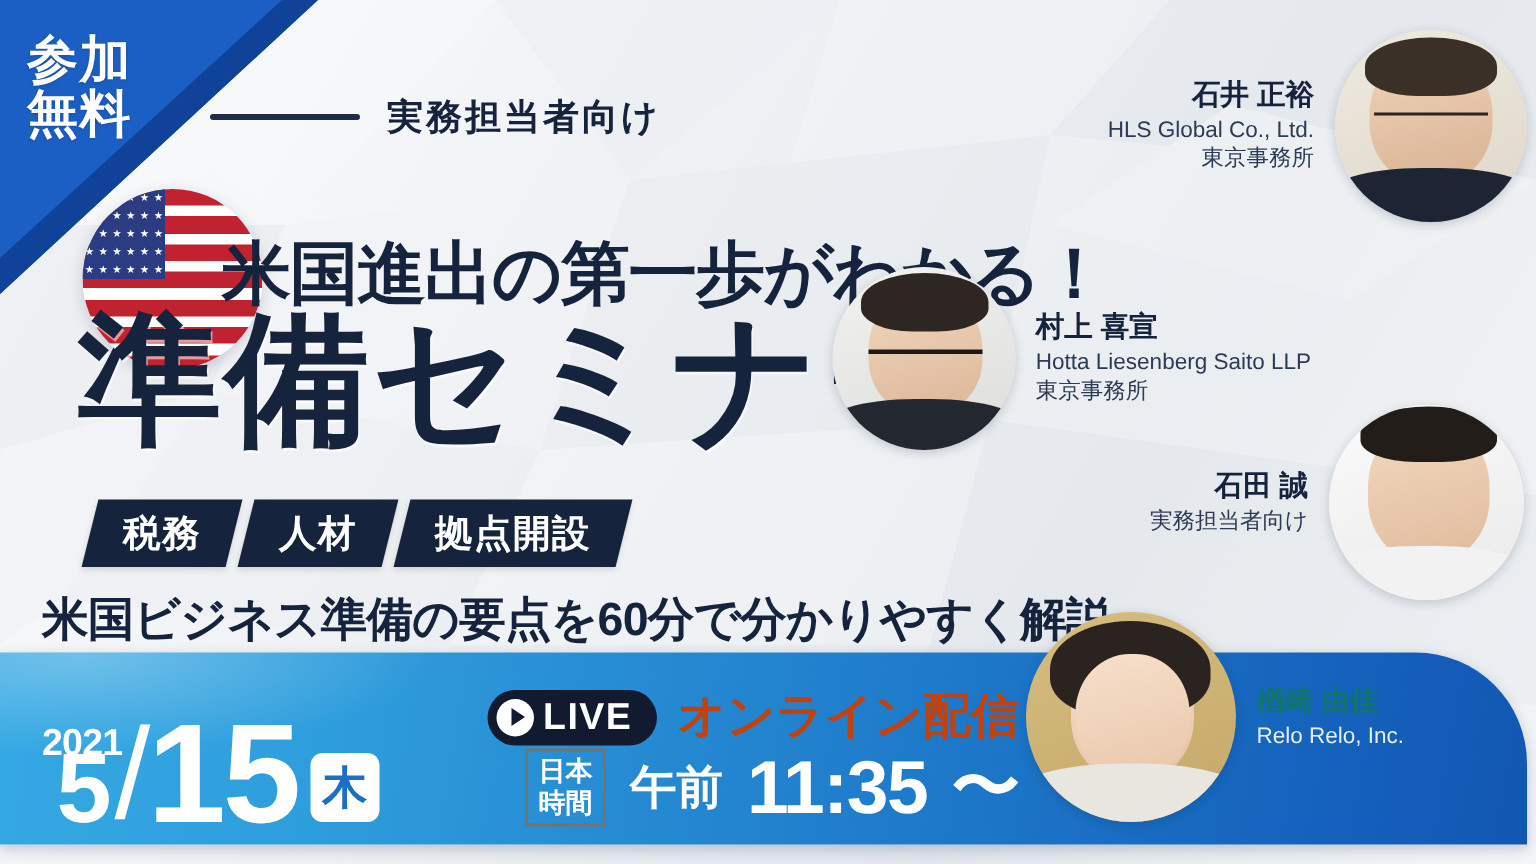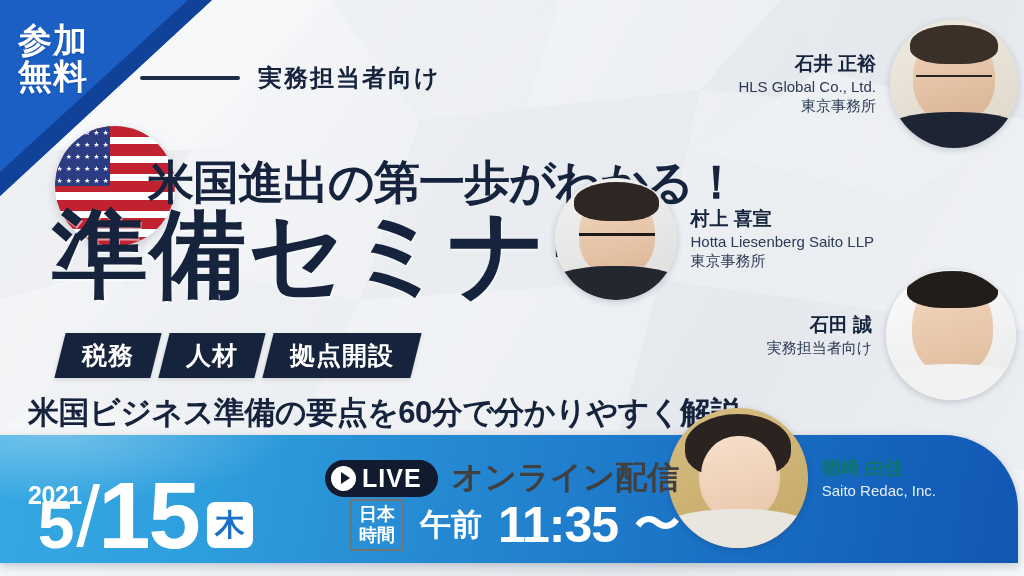--- a/index.html
+++ b/index.html
@@ -151,21 +151,21 @@
     width:25px;height:25px;border-radius:50%;background:#ffffff;
     display:flex;align-items:center;justify-content:center;
   }
   .live-play i{
     width:0;height:0;margin-left:3px;
     border-left:9px solid #111a2e;
     border-top:6px solid transparent;
     border-bottom:6px solid transparent;
   }
   .live-text{color:#ffffff;font-size:25px;font-weight:bold;letter-spacing:1px;}
-  .online-text{color:#404040;font-size:32px;font-weight:bold;letter-spacing:0;}
+  .online-text{color:#c2410c;font-size:32px;font-weight:bold;letter-spacing:0;}
 
   .time-row{
     position:absolute;left:350px;bottom:20px;z-index:9;
     display:flex;align-items:center;gap:16px;
   }
   .jst-box{
     border:2px solid #737373;border-radius:2px;
     padding:3px 7px;
     color:#ffffff;font-size:18px;font-weight:bold;line-height:1.15;
     text-align:center;
@@ -405,17 +405,17 @@
       <div class="face">
         <div class="bgf" style="background:linear-gradient(160deg,#d6bd80,#c4a868);"></div>
         <div class="head" style="left:22%;top:14%;width:58%;height:66%;background:linear-gradient(165deg,#f7e0cb,#e6c1a6);"></div>
         <div class="hair" style="left:12%;top:4%;width:76%;height:46%;background:#2a231f;"></div>
         <div class="head" style="left:24%;top:20%;width:54%;height:58%;background:linear-gradient(165deg,#f7e0cb,#e9c7ab);"></div>
         <div class="body" style="background:#e9e6df;"></div>
       </div>
     </div>
     <div class="sp-txt">
       <div class="sp-name">楢崎 由佳</div>
-      <div class="sp-org">Saito Redac, Inc.</div>
+      <div class="sp-org">Relo Relo, Inc.</div>
     </div>
   </div>
 
 </div>
 
 </body></html>

